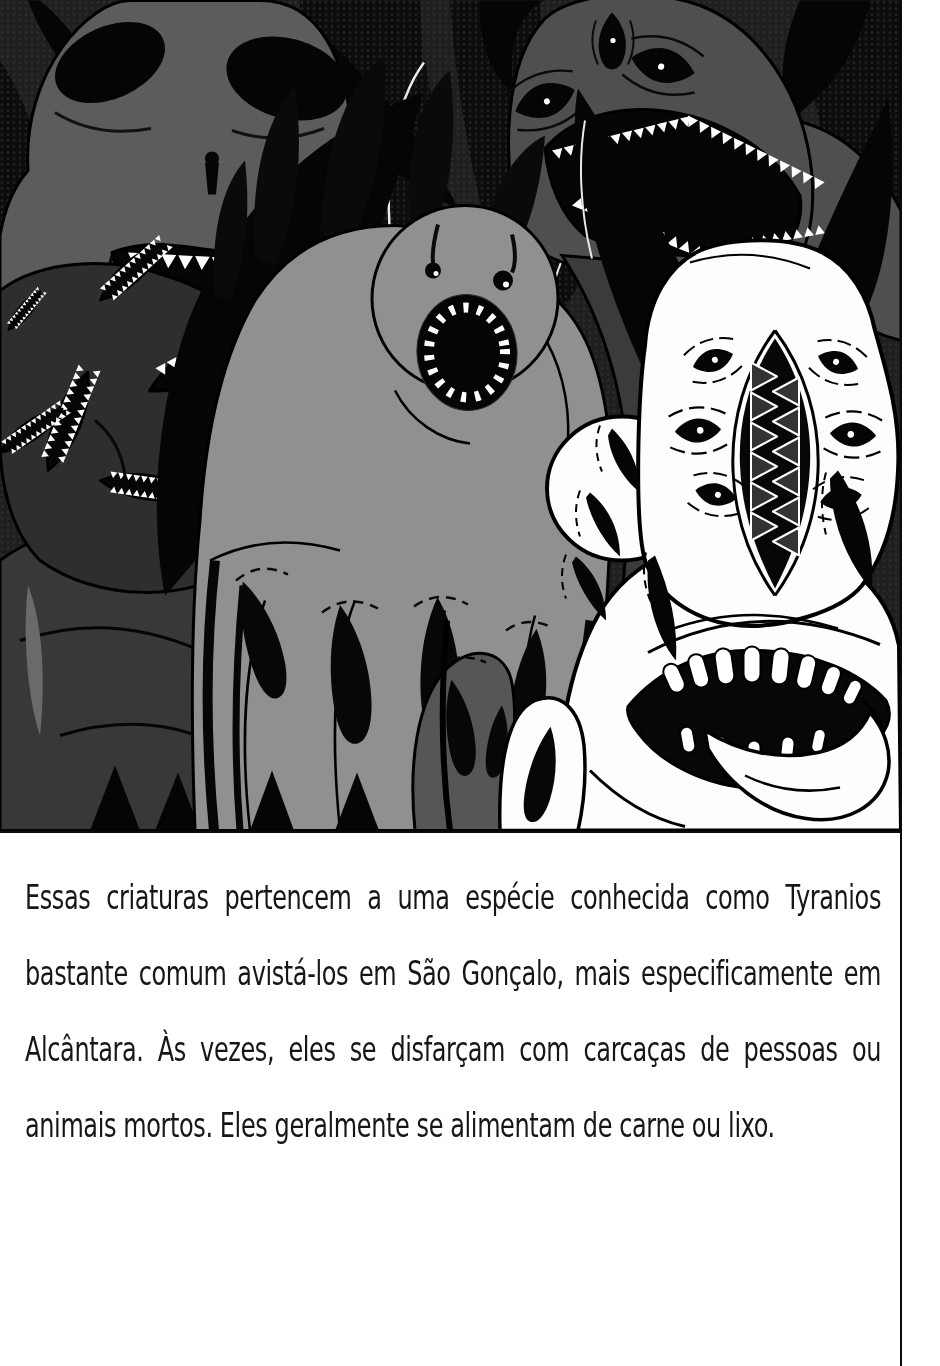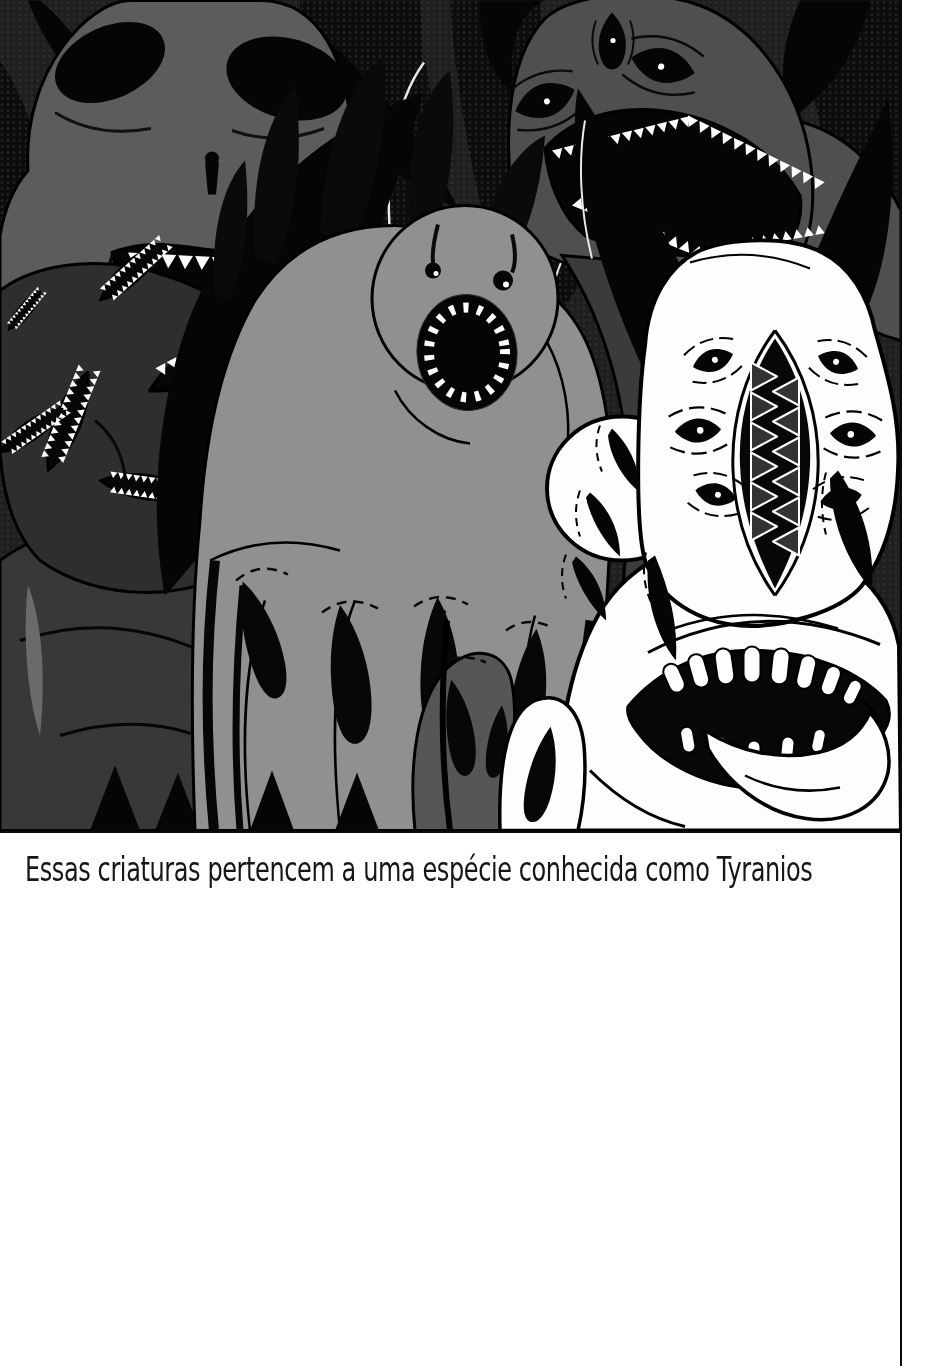--- a/index.html
+++ b/index.html
@@ -2,21 +2,21 @@
 <html><head>
 <meta charset="utf-8">
 <style>
   html,body{margin:0;padding:0;background:#fff;}
   .page{position:relative;width:940px;height:1366px;background:#ffffff;overflow:hidden;
         font-family:"DejaVu Sans", sans-serif;}
   .panel{position:absolute;left:0;top:0;width:901px;height:831px;background:#1f1f1f;}
   .panel svg{display:block;width:901px;height:831px;}
   .v-border{position:absolute;left:900px;top:0;width:2px;height:1366px;background:#0a0a0a;}
   .h-border{position:absolute;left:0;top:831px;width:902px;height:2px;background:#0a0a0a;}
-  .text-area{position:absolute;left:25px;top:832px;width:856px;color:#161616;}
+  .text-area{position:absolute;left:25px;top:860px;width:856px;color:#161616;}
   .line{height:76px;}
   .line .tx{display:block;width:100%;font-size:24px;letter-spacing:-0.4px;line-height:76px;
             transform:scaleY(1.42);transform-origin:50% 50%;
             text-align:justify;text-align-last:justify;white-space:nowrap;}
   .line:last-child .tx{text-align-last:left;text-align:left;}
 </style>
 </head>
 <body>
 
 <div class="page">
@@ -275,15 +275,24 @@
   </svg>
   </div>
 
   <div class="h-border"></div>
   <div class="v-border"></div>
 
   <div class="text-area">
     <div class="line">
         <span class="tx">Essas criaturas pertencem a uma espécie conhecida como Tyranios</span>
       </div>
+    <div class="line">
+        <span class="tx">bastante comum avistá-los em São Gonçalo, mais especificamente em</span>
+      </div>
+    <div class="line">
+        <span class="tx">Alcântara. Às vezes, eles se disfarçam com carcaças de pessoas ou</span>
+      </div>
+    <div class="line">
+        <span class="tx">animais mortos. Eles geralmente se alimentam de carne ou lixo.</span>
+      </div>
   </div>
 
 </div>
 
 </body></html>

